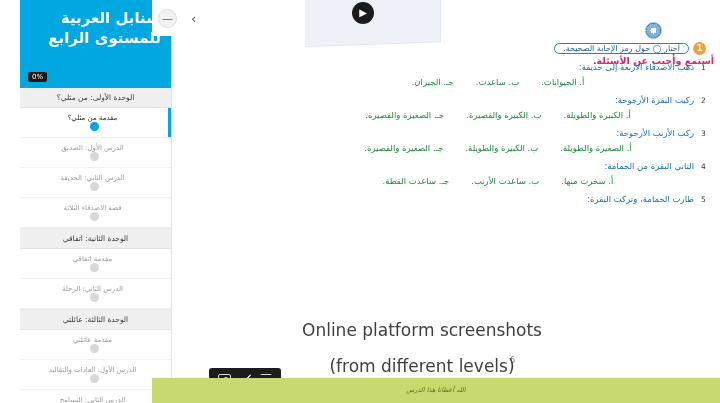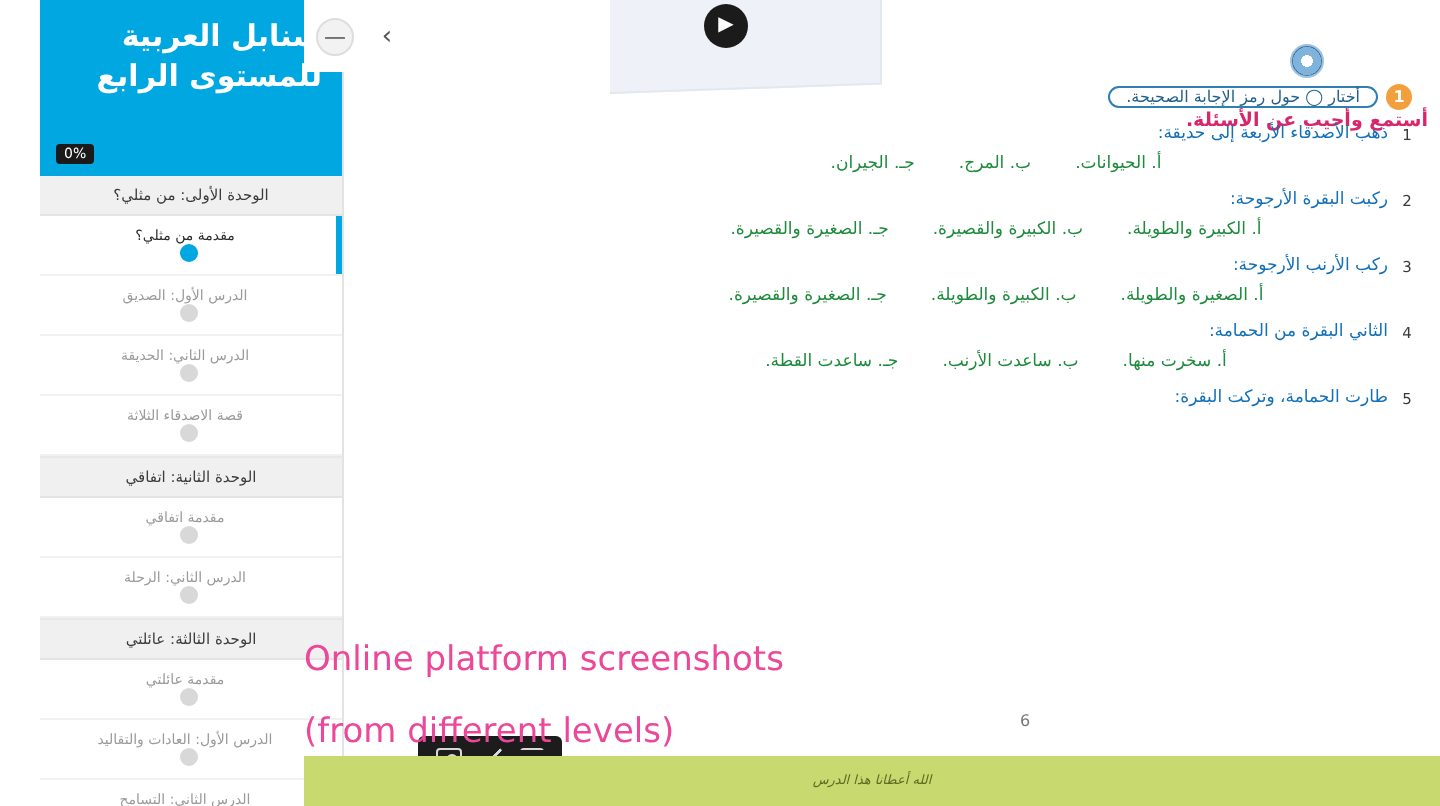--- a/index.html
+++ b/index.html
@@ -306,25 +306,25 @@
   }
   .footer-text {
     font-size: 6.5px;
     color: #5e6b20;
     line-height: 25px;
   }
 
   
   .overlay-caption {
     position: absolute;
-    left: 152px;
+    left: 138px;
     top: 320px;
     width: 568px;
-    text-align: left;
-    color: #ec4899;
+    text-align: center;
+    color: #404040;
     font-size: 17px;
     pointer-events: none;
   }
   .overlay-caption .line2 { margin-top: 16px; }
 </style>
 </head>
 <body>
 
 <div class="sidebar">
   <div class="sidebar-header">
@@ -402,21 +402,21 @@
 
   <div class="q-list">
 
     <div class="q-block">
       <div class="q-line">
         <span class="q-num">1</span>
         <span class="q-text">ذهب الأصدقاء الأربعة إلى حديقة:</span>
       </div>
       <div class="opts-line">
         <span class="opt">أ. الحيوانات.</span>
-        <span class="opt">ب. المرج.</span>
+        <span class="opt">ب. ساعدت.</span>
         <span class="opt">جـ. الجيران.</span>
       </div>
     </div>
 
     <div class="q-block">
       <div class="q-line">
         <span class="q-num">2</span>
         <span class="q-text">ركبت البقرة الأرجوحة:</span>
       </div>
       <div class="opts-line">

